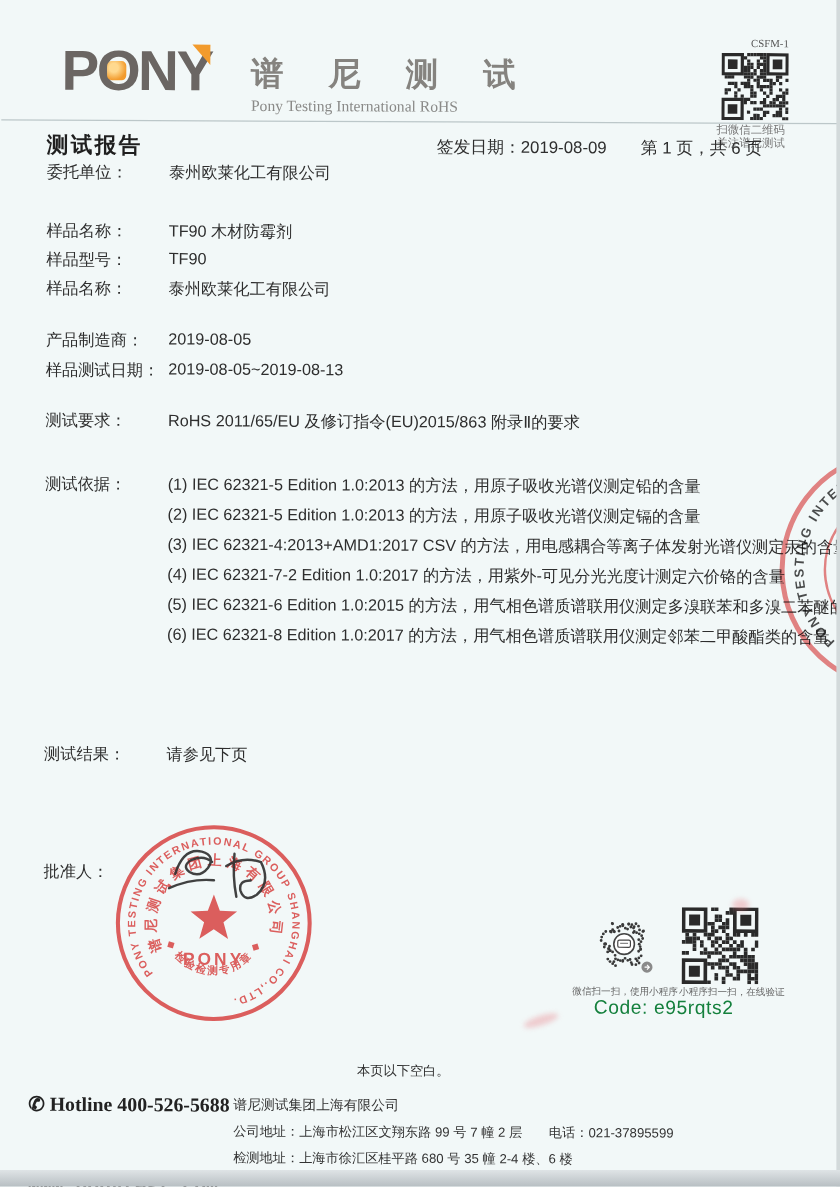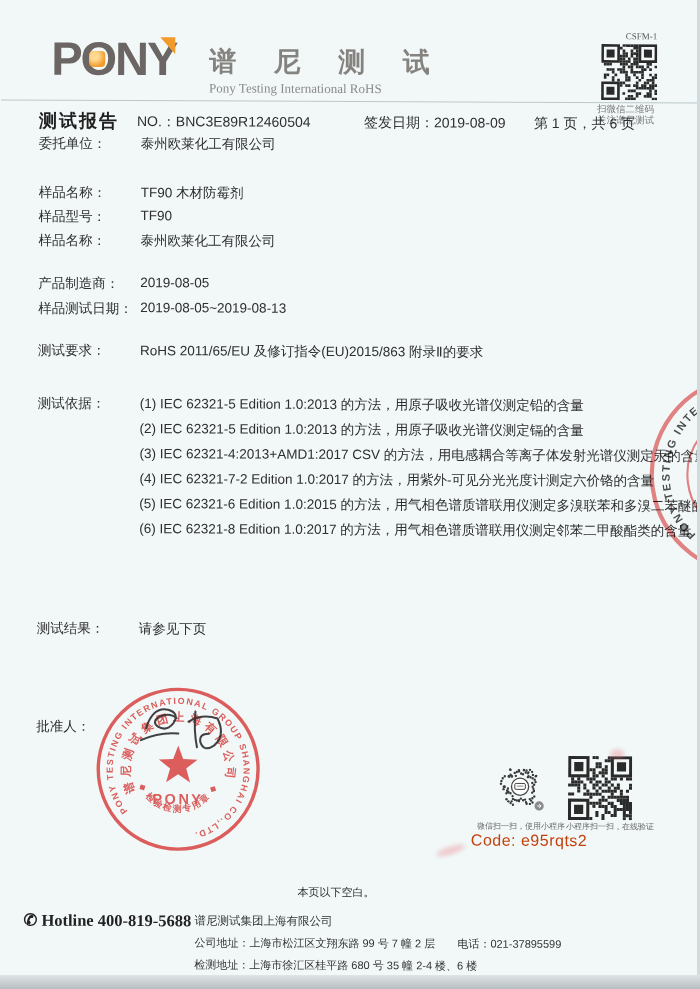--- a/index.html
+++ b/index.html
@@ -44,21 +44,21 @@
   .ring-en{font-size:10.5px;font-weight:700;letter-spacing:1.7px;}
   .cn-top{font-size:13.5px;font-weight:700;letter-spacing:5px;}
   .cn-bot{font-size:10.5px;font-weight:700;letter-spacing:2px;}
   .pony-center{font-size:17px;font-weight:800;letter-spacing:3px;}
   .edge-stamp{left:646px;top:368px;width:210px;height:210px;opacity:.7;transform:rotate(-8deg);mix-blend-mode:multiply;}
 
   
   .mini-qr{left:489px;top:753px;width:66px;height:66px;}
   .sq-qr{left:570px;top:755px;width:64px;height:64px;}
   .qr-cap{top:820px;font-size:8px;color:#666;white-space:nowrap;}
-  .code-line{left:473px;top:831px;font-size:16px;color:#c2410c;letter-spacing:.5px;}
+  .code-line{left:497px;top:831px;font-size:16px;color:#15803d;letter-spacing:.5px;}
   .blank-note{left:300px;top:885px;font-size:11px;}
 
   
   .f-hotline{left:26px;top:912px;font-size:16.5px;font-weight:700;font-family:"Liberation Serif",serif;color:#222;}
   .f-web{left:26px;top:933px;font-size:16.5px;font-weight:700;font-family:Liberation Mono, monospace;color:#222;margin-top:48px;}
   .f-company{left:197px;top:914px;font-size:11.5px;color:#333;}
   .f-addr1{left:197px;top:936px;font-size:11px;color:#333;}
   .f-addr2{left:197px;top:958px;font-size:11px;color:#333;}
   .f-tel{left:460px;top:936px;font-size:11px;color:#333;}
 
@@ -230,21 +230,20 @@
             <rect x="9.52" y="76.19" width="14.29" height="14.29"></rect>
           </g>
         </svg></div>
     <div class="abs hdr-qr-cap">
       <div>扫微信二维码</div>
       <div>关注谱尼测试</div>
     </div>
     <div class="abs hdr-rule"></div>
 
     <div class="abs r-title">测试报告</div>
-    <div class="abs r-no line"><span>NO.：</span><span>BNC3E89R12460504</span></div>
     <div class="abs r-issue line"><span>签发日期：</span><span>2019-08-09</span></div>
     <div class="abs r-page">第 1 页，共 6 页</div>
 
     <div class="abs lbl" style="top:136px">委托单位：</div>
     <div class="abs val" style="top:136px">泰州欧莱化工有限公司</div>
 
 
     <div class="abs lbl" style="top:185px">样品名称：</div>
     <div class="abs val" style="top:185px">TF90 木材防霉剂</div>
 
@@ -545,21 +544,21 @@
             <rect x="2.38" y="69.05" width="28.57" height="28.57" fill="none" stroke="#2a2a2a" stroke-width="4.76"></rect>
             <rect x="9.52" y="76.19" width="14.29" height="14.29"></rect>
           </g>
         </svg></div>
     <div class="abs qr-cap" style="left:479px">微信扫一扫，使用小程序</div>
     <div class="abs qr-cap" style="left:568px">小程序扫一扫，在线验证</div>
     <div class="abs code-line">Code: e95rqts2</div>
 
     <div class="abs blank-note">本页以下空白。</div>
 
-    <div class="abs f-hotline"><span>✆</span> <span>Hotline 400-819-5688</span></div>
+    <div class="abs f-hotline"><span>✆</span> <span>Hotline 400-526-5688</span></div>
     <div class="abs f-web">www.ponytest.com</div>
     <div class="abs f-company">谱尼测试集团上海有限公司</div>
     <div class="abs f-addr1">公司地址：上海市松江区文翔东路 99 号 7 幢 2 层</div>
     <div class="abs f-addr2">检测地址：上海市徐汇区桂平路 680 号 35 幢 2-4 楼、6 楼</div>
     <div class="abs f-tel">电话：021-37895599</div>
 
     <div class="abs smudge" style="left:612px;top:748px;width:14px;height:10px;"></div>
     <div class="abs smudge" style="left:438px;top:846px;width:30px;height:8px;transform:rotate(-18deg);"></div>
   </div>
 

